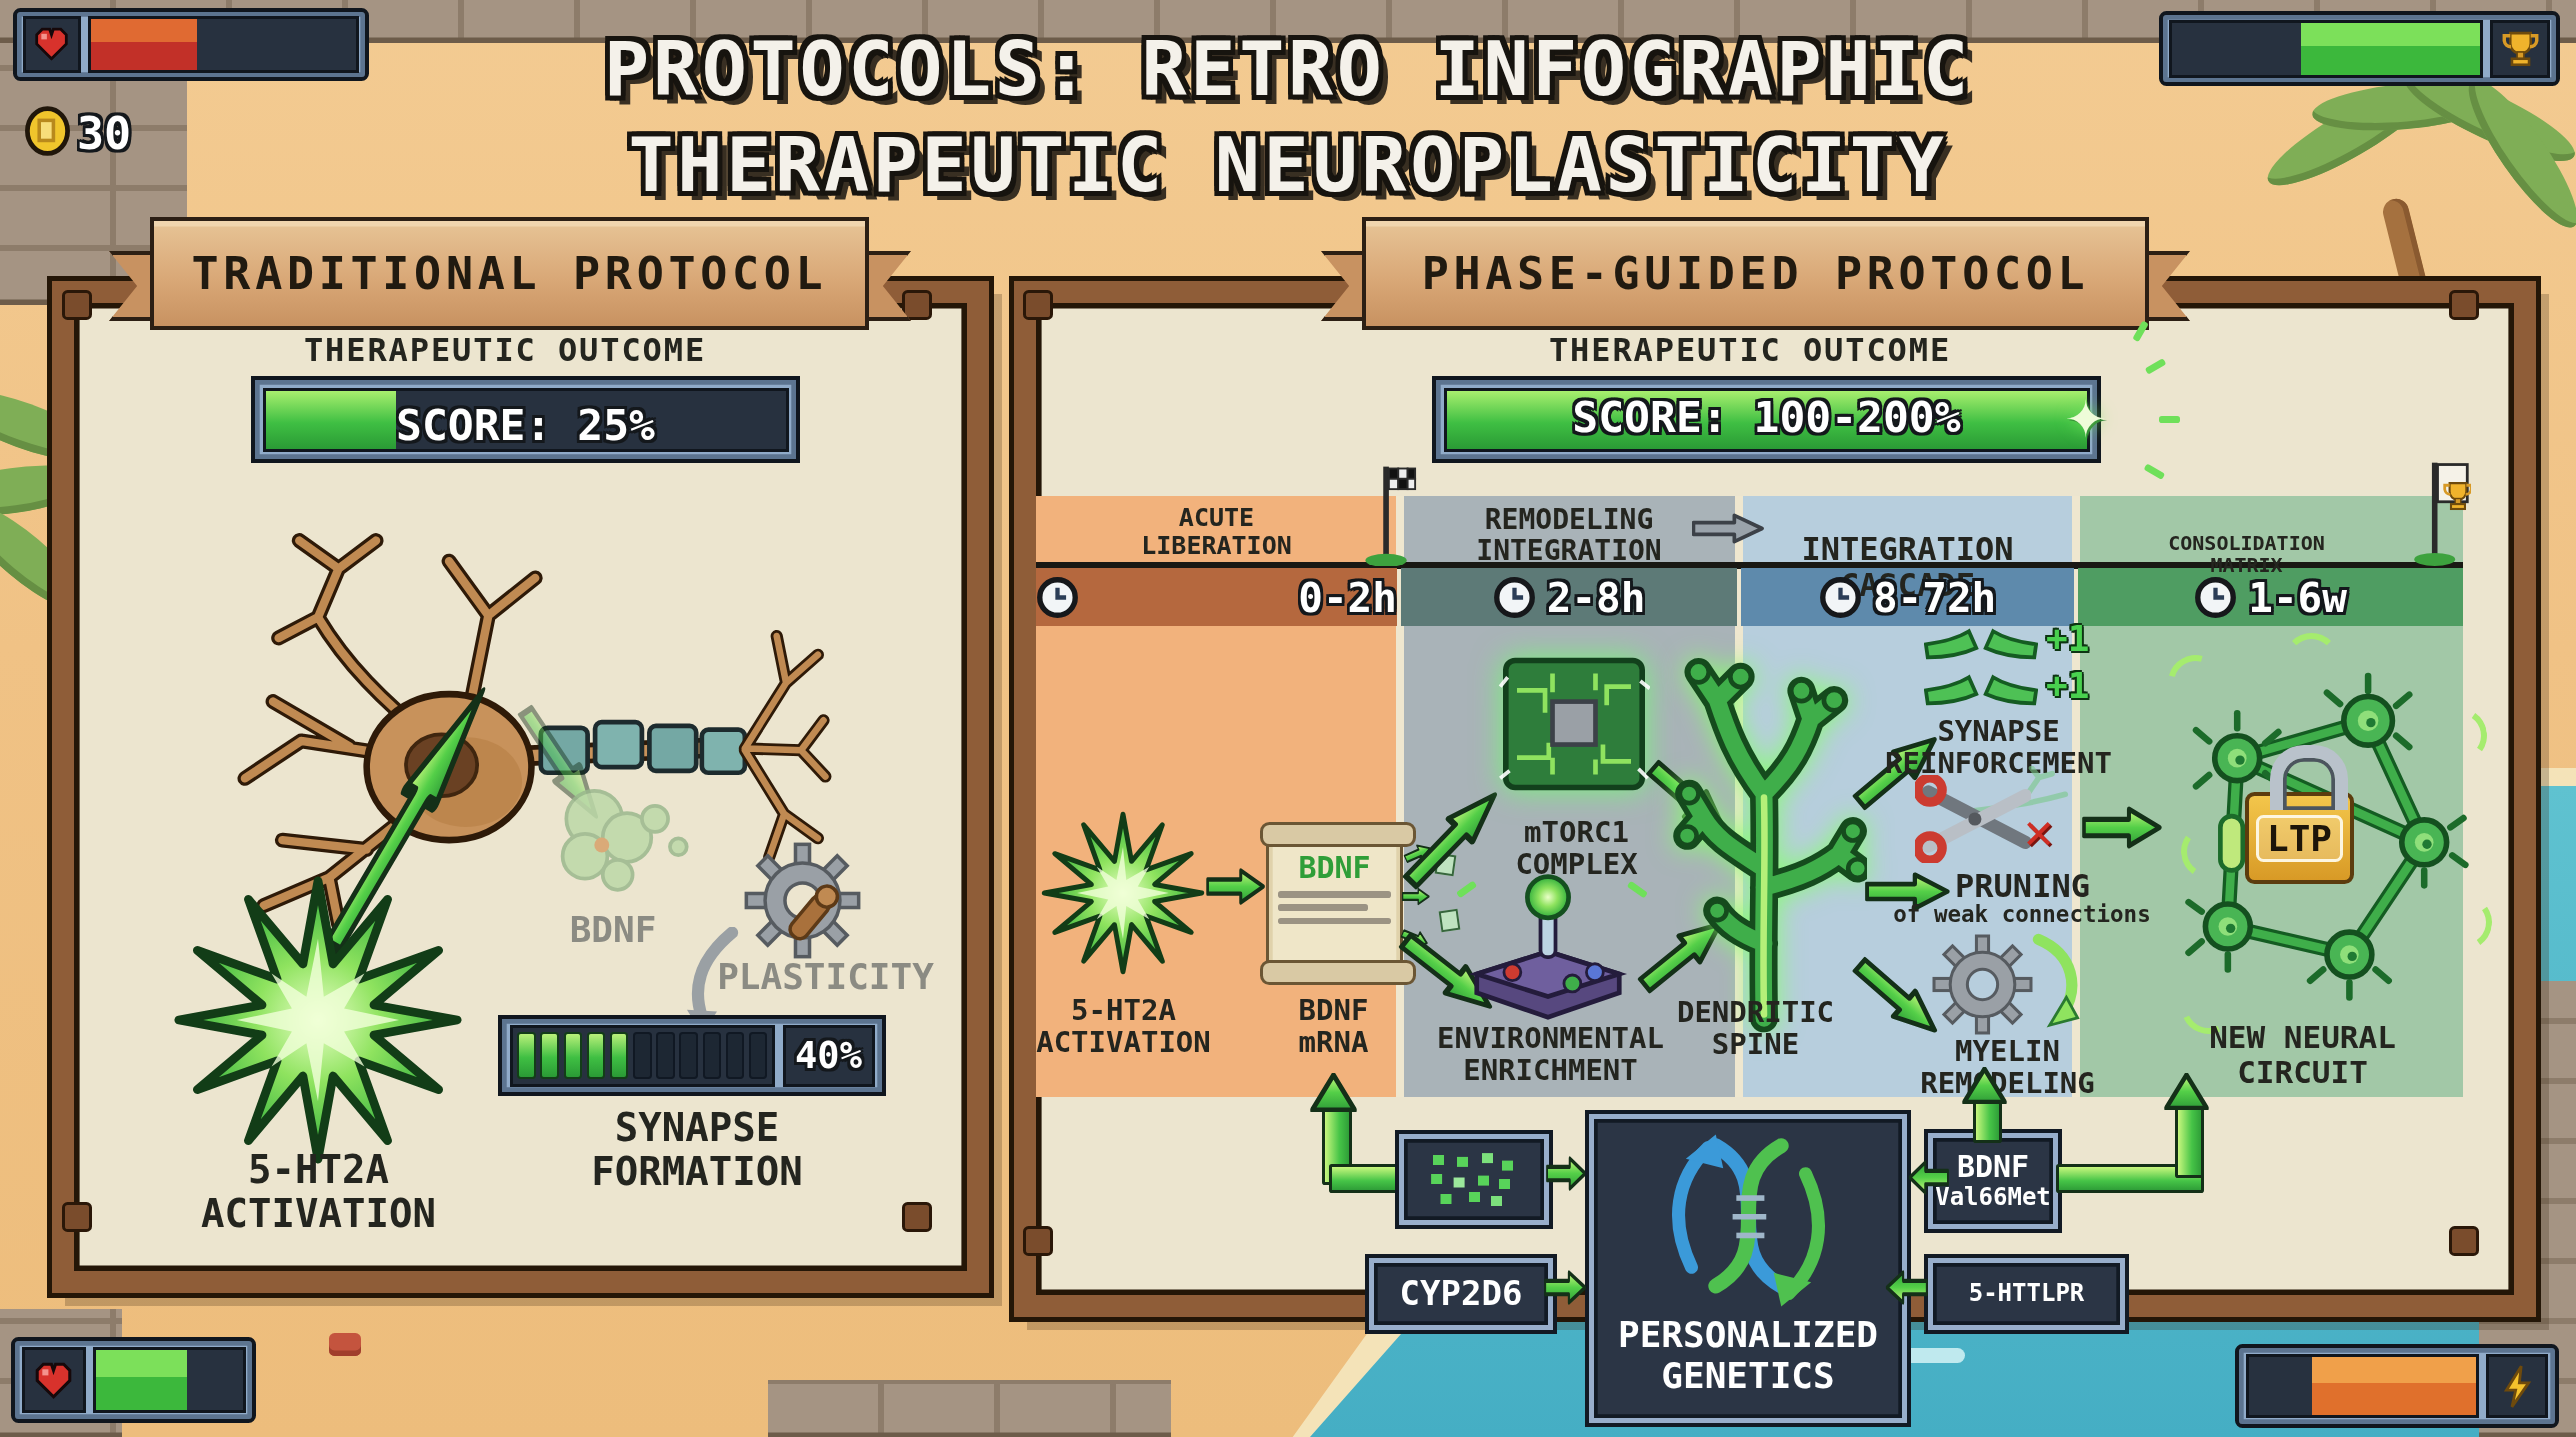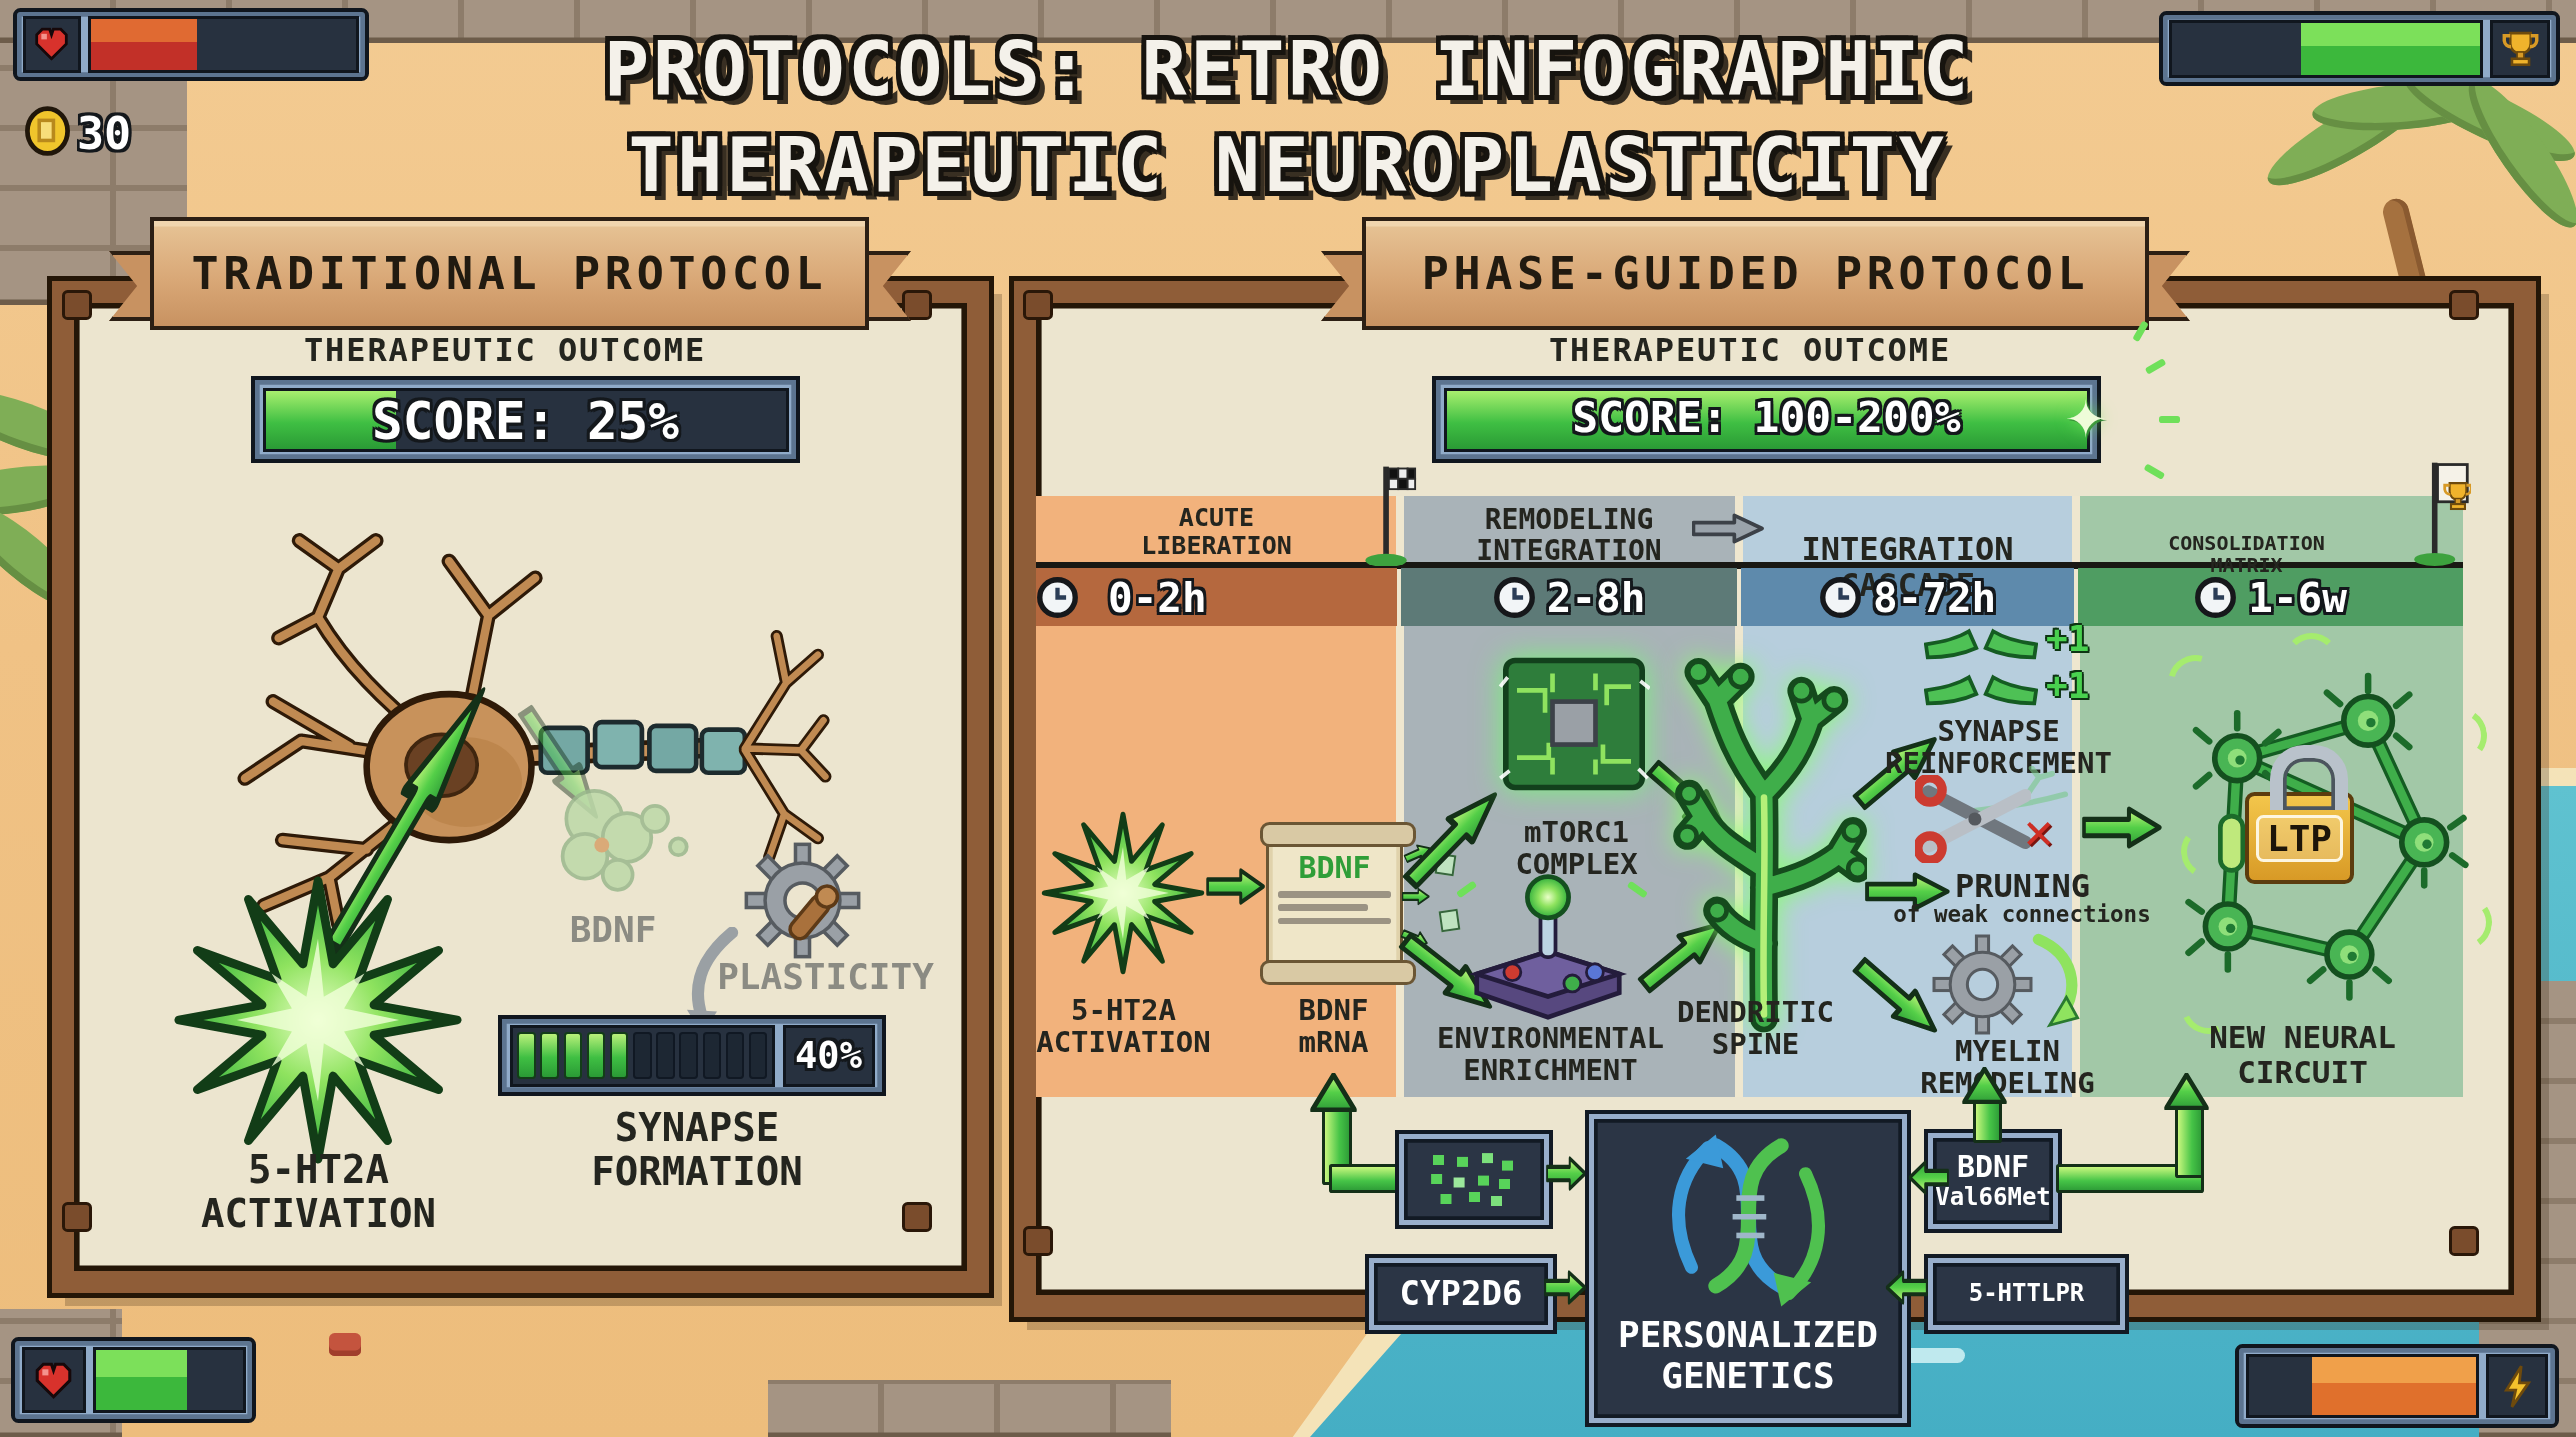--- a/index.html
+++ b/index.html
@@ -143,21 +143,21 @@
 <div class="abs tail r" style="left:837px;top:251px;width:66px;height:62px"></div>
 <div class="abs banner" style="left:150px;top:217px;width:711px;height:105px">
   <span class="bt">TRADITIONAL PROTOCOL</span>
 </div>
 
 <div class="abs lbl" style="left:168px;top:333px;width:674px;font-size:32px;letter-spacing:1.9px">THERAPEUTIC OUTCOME</div>
 
 <div class="abs steelframe" style="left:251px;top:376px;width:541px;height:79px">
   <div class="track" style="position:absolute;left:7.5px;top:7.5px;right:7.5px;bottom:7.5px">
     <div style="position:absolute;left:0;top:0;bottom:0;width:25%;background:linear-gradient(180deg,#a8ef6e,#3fbf43 55%,#2a9a35)"></div>
-    <div class="olw" style="position:absolute;left:0;right:0;top:1px;text-align:center;font-size:51px">SCORE: 25%</div>
+    <div class="olw" style="position:absolute;left:0;right:0;top:9px;text-align:center;font-size:43px">SCORE: 25%</div>
   </div>
 </div>
 
 <svg class="abs" style="left:140px;top:505px;width:693px;height:440px" viewBox="0 0 740 470">
   <g stroke="#2e1a08" stroke-width="16" fill="none" stroke-linecap="round">
     <path d="M310,250 C260,210 220,170 190,120 M190,120 L148,142 M190,120 L212,68 M212,68 L170,38 M212,68 L252,38 M290,270 L172,252 M224,258 L142,210 M172,252 L112,292 M300,320 L202,398 M242,368 L152,358 M202,398 L212,448 M202,398 L132,428 M352,218 L372,118 M372,118 L330,60 M372,118 L422,78"></path>
   </g>
   <g stroke="#c08a52" stroke-width="9" fill="none" stroke-linecap="round">
     <path d="M310,250 C260,210 220,170 190,120 M190,120 L148,142 M190,120 L212,68 M212,68 L170,38 M212,68 L252,38 M290,270 L172,252 M224,258 L142,210 M172,252 L112,292 M300,320 L202,398 M242,368 L152,358 M202,398 L212,448 M202,398 L132,428 M352,218 L372,118 M372,118 L330,60 M372,118 L422,78"></path>
   </g>
@@ -331,21 +331,21 @@
 </svg>
 <svg class="abs" style="left:2404px;top:457px;width:67px;height:110px" viewBox="0 0 72 118">
   <rect x="30" y="6" width="6" height="104" fill="#2a2a2a"></rect>
   <rect x="36" y="8" width="32" height="40" fill="#f5f2e8" stroke="#2a2a2a" stroke-width="3"></rect>
   <g transform="translate(40,12) scale(0.5)">
       <use href="#tro"></use>
     </g>
   <ellipse cx="33" cy="110" rx="22" ry="7" fill="#3da23e"></ellipse>
 </svg>
 
-<div class="abs" style="left:1036px;top:573px;width:361px;height:49px;display:flex;align-items:center;justify-content:flex-start;gap:29px">
+<div class="abs" style="left:1036px;top:573px;width:361px;height:49px;display:flex;align-items:center;justify-content:space-between;gap:29px">
   <svg style="width:43px;height:43px" viewBox="0 0 46 46" width="43" height="43">
       <use href="#clk"></use>
     </svg>
   <span class="olw" style="font-size:41px">0-2h</span>
 </div>
 <div class="abs" style="left:1401px;top:573px;width:336px;height:49px;display:flex;align-items:center;justify-content:center;gap:11.2px">
   <svg style="width:43px;height:43px" viewBox="0 0 46 46" width="43" height="43">
       <use href="#clk"></use>
     </svg>
   <span class="olw" style="font-size:41px">2-8h</span>

